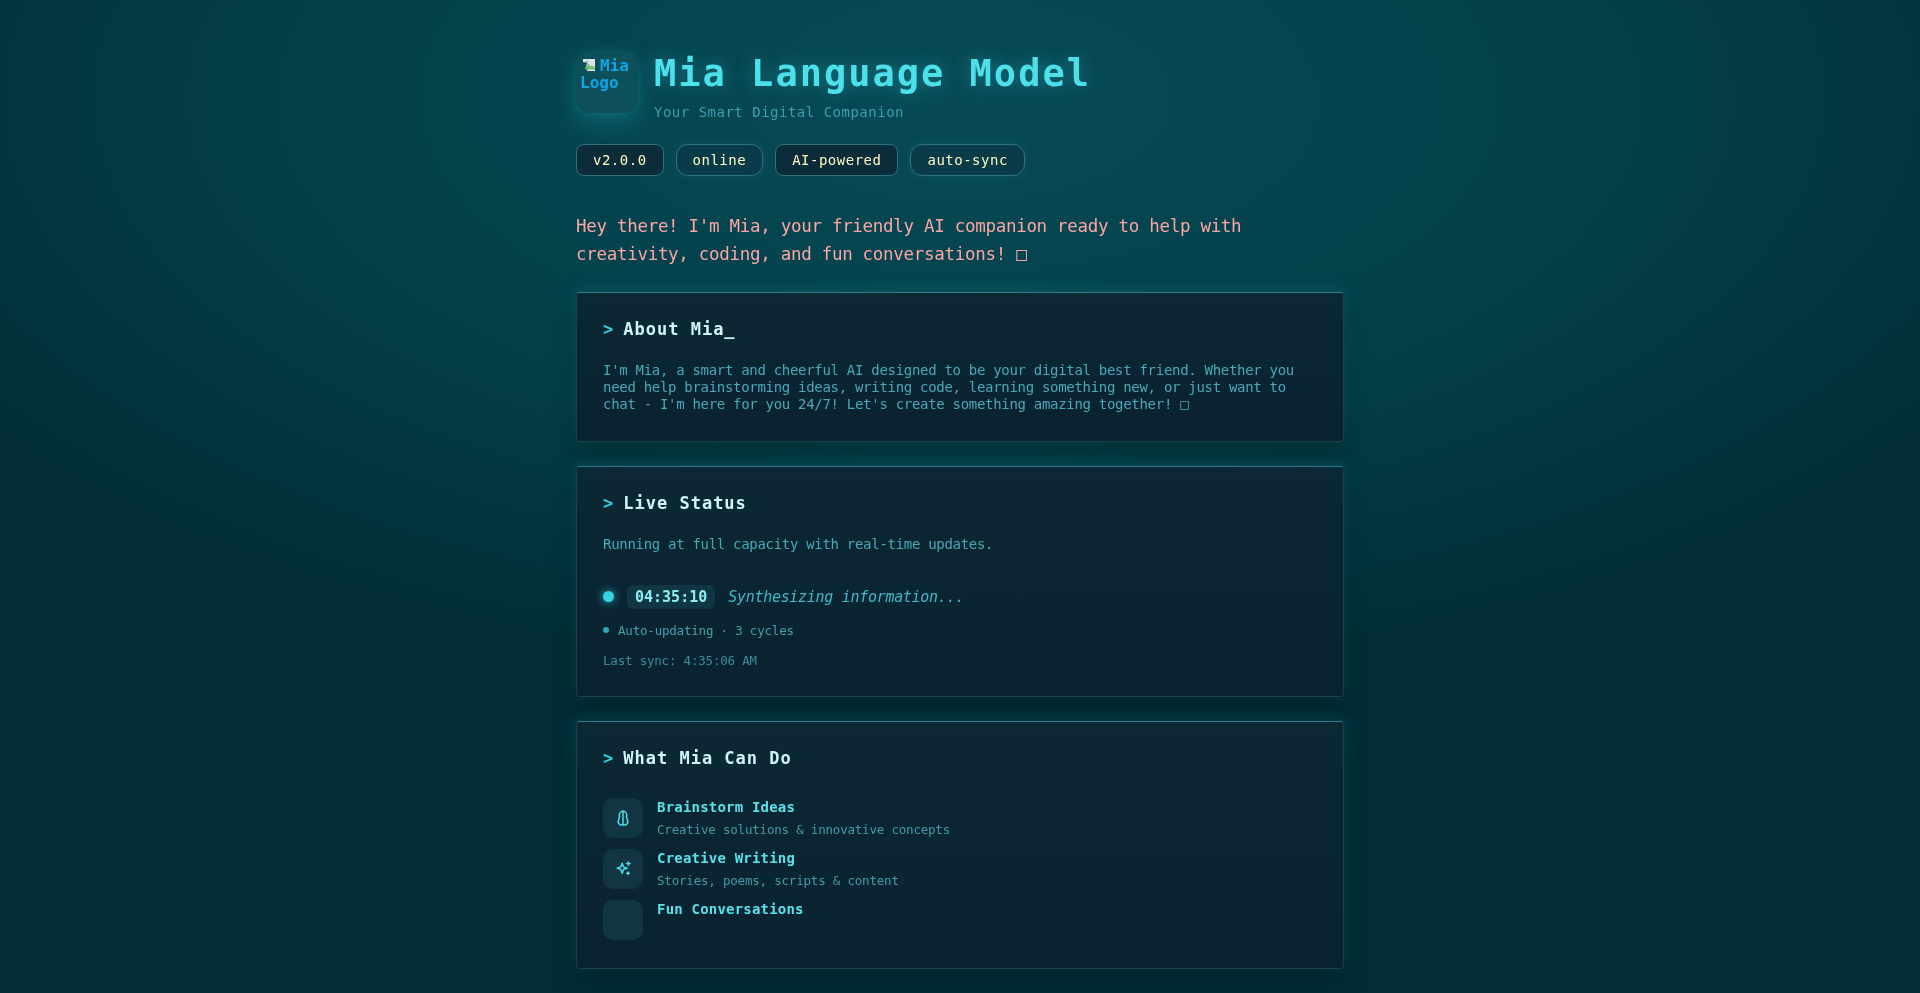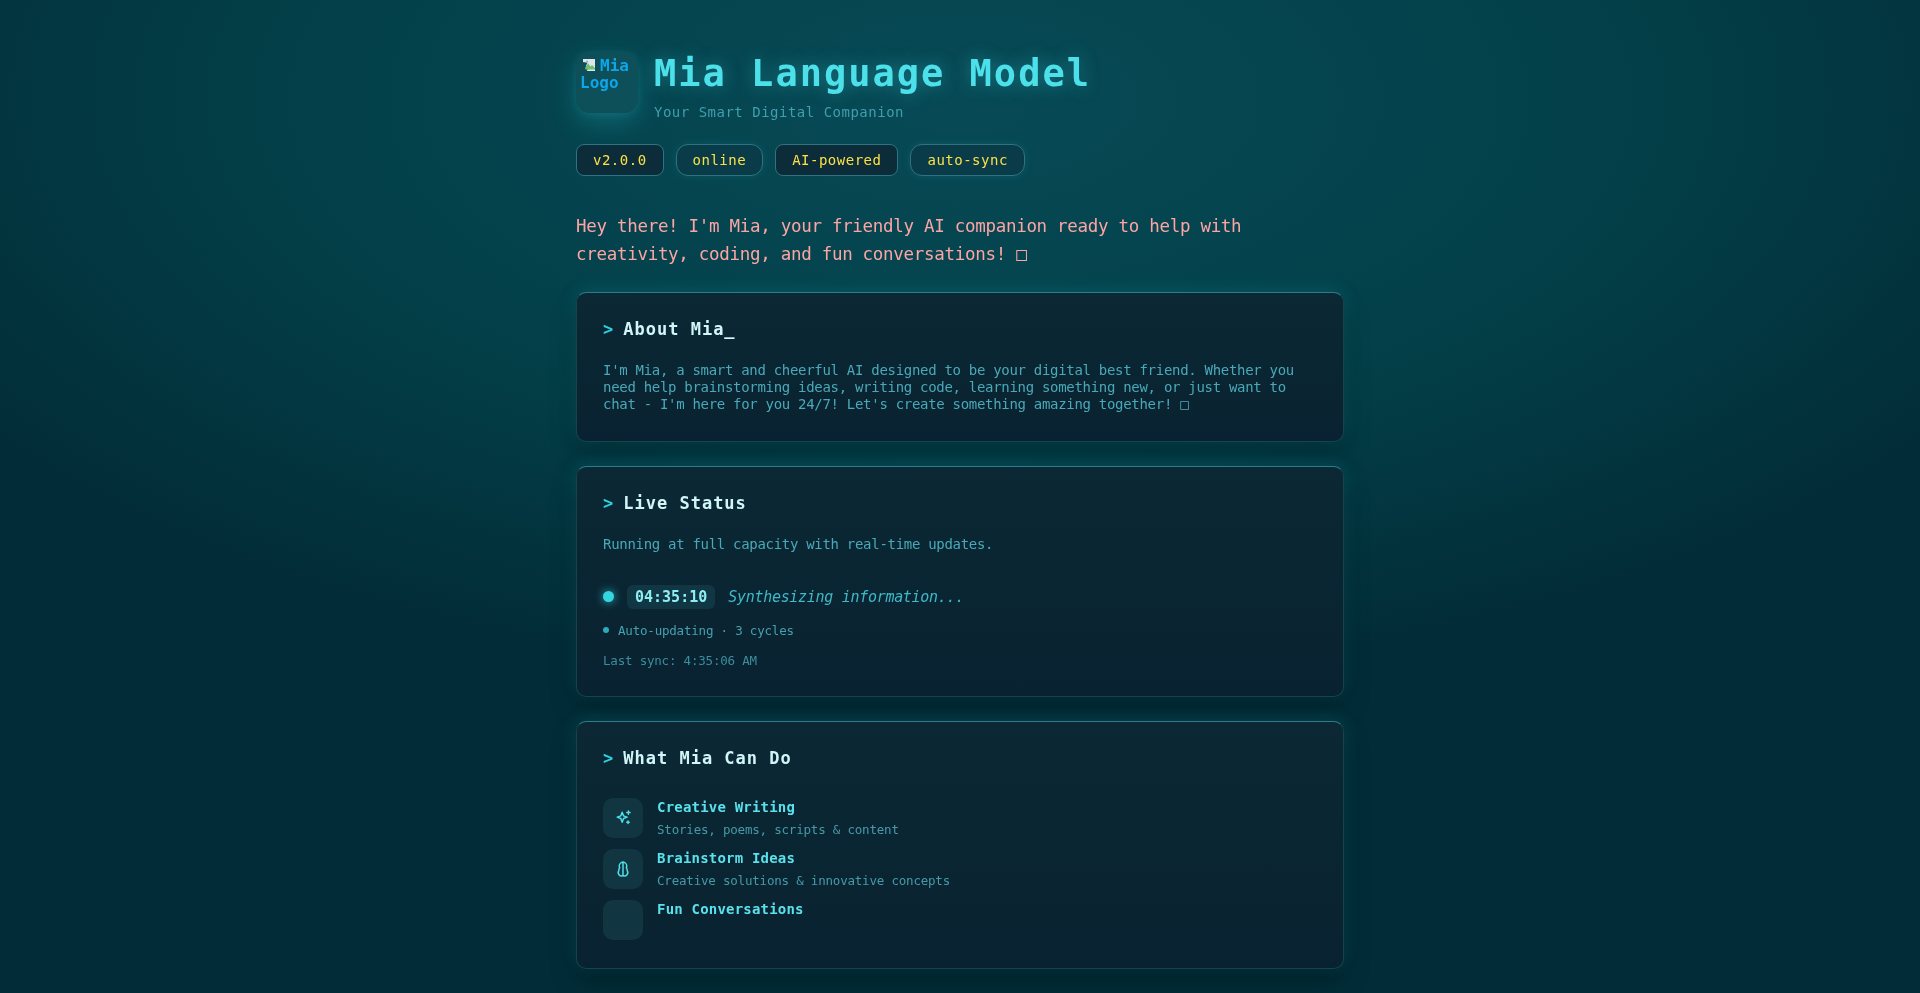--- a/index.html
+++ b/index.html
@@ -26,40 +26,40 @@
   .page-title {
     font-size:37px; font-weight:bold; letter-spacing:2px;
     color:#4be0ea; text-shadow:0 0 18px rgba(75,224,234,0.35);
     line-height:1.15; white-space:nowrap;
   }
   .page-subtitle { font-size:14px; color:#3f9fae; margin-top:8px; letter-spacing:0.5px; }
 
   
   .badges { display:flex; gap:12px; margin-top:24px; }
   .badge {
-    font-size:14px; color:#fde047; padding:7px 16px;
+    font-size:14px; color:#fef9c3; padding:7px 16px;
     border:1px solid #2d7482; border-radius:8px; letter-spacing:0.5px;
   }
   .badge.dark  { background:#0b2c38; }
   .badge.light { background:#093c48; box-shadow:0 0 10px rgba(86,221,231,0.10);border-radius:12px; }
 
   
   .intro {
     margin-top:36px; width:768px;
     font-size:17.5px; line-height:28px; letter-spacing:-0.3px;
     color:#fca5a5;
   }
 
   
   .card {
     margin-top:24px;
     background:linear-gradient(180deg,#0b2834 0%, #092231 100%);
     border:1px solid #154350;
     border-top:1px solid #2b7d8b;
-    border-radius:10px;
+    border-radius:4px;
     padding:26px 26px 28px 26px;
     box-shadow:0 -3px 18px rgba(56,224,236,0.13), 0 12px 26px rgba(0,0,0,0.28);
   }
   .card-header { font-size:17px; font-weight:bold; letter-spacing:1px; color:#d2f5f8; }
   .card-header .prompt { color:#2ed1de; font-weight:bold; margin-right:9px; }
   .card-body {
     margin-top:23px; font-size:14px; line-height:17px; letter-spacing:-0.3px;
     color:#4aa9b8;
   }
 
@@ -145,42 +145,42 @@
   <section class="card">
     <div class="card-header">
       <span class="prompt">&gt;</span><span>What Mia Can Do</span>
     </div>
     <div class="cap-list">
 
 
       <div class="cap-item">
         <div class="cap-icon">
           <svg width="20" height="20" viewBox="0 0 24 24">
+            <path d="M12 4v16"></path>
+            <path d="M12 4a4.5 4.5 0 0 0-4.5 4.5c0 .8.2 1.5.6 2.1A4 4 0 0 0 7 14a4 4 0 0 0 5 5.9"></path>
+            <path d="M12 4a4.5 4.5 0 0 1 4.5 4.5c0 .8-.2 1.5-.6 2.1A4 4 0 0 1 17 14a4 4 0 0 1-5 5.9"></path>
+          </svg>
+        </div>
+        <div>
+          <div class="cap-title">Brainstorm Ideas</div>
+          <div class="cap-sub">Creative solutions &amp; innovative concepts</div>
+        </div>
+      </div>
+
+      <div class="cap-item">
+        <div class="cap-icon">
+          <svg width="20" height="20" viewBox="0 0 24 24">
             <path d="M11 5l1.6 4.4L17 11l-4.4 1.6L11 17l-1.6-4.4L5 11l4.4-1.6Z"></path>
             <path d="M18.5 3.5v4M16.5 5.5h4"></path>
             <path d="M18 15.5v3M16.5 17h3"></path>
           </svg>
         </div>
         <div>
           <div class="cap-title">Creative Writing</div>
           <div class="cap-sub">Stories, poems, scripts &amp; content</div>
-        </div>
-      </div>
-
-      <div class="cap-item">
-        <div class="cap-icon">
-          <svg width="20" height="20" viewBox="0 0 24 24">
-            <path d="M12 4v16"></path>
-            <path d="M12 4a4.5 4.5 0 0 0-4.5 4.5c0 .8.2 1.5.6 2.1A4 4 0 0 0 7 14a4 4 0 0 0 5 5.9"></path>
-            <path d="M12 4a4.5 4.5 0 0 1 4.5 4.5c0 .8-.2 1.5-.6 2.1A4 4 0 0 1 17 14a4 4 0 0 1-5 5.9"></path>
-          </svg>
-        </div>
-        <div>
-          <div class="cap-title">Brainstorm Ideas</div>
-          <div class="cap-sub">Creative solutions &amp; innovative concepts</div>
         </div>
       </div>
 
       <div class="cap-item">
         <div class="cap-icon">
           
         </div>
         <div>
           <div class="cap-title">Fun Conversations</div>
 

